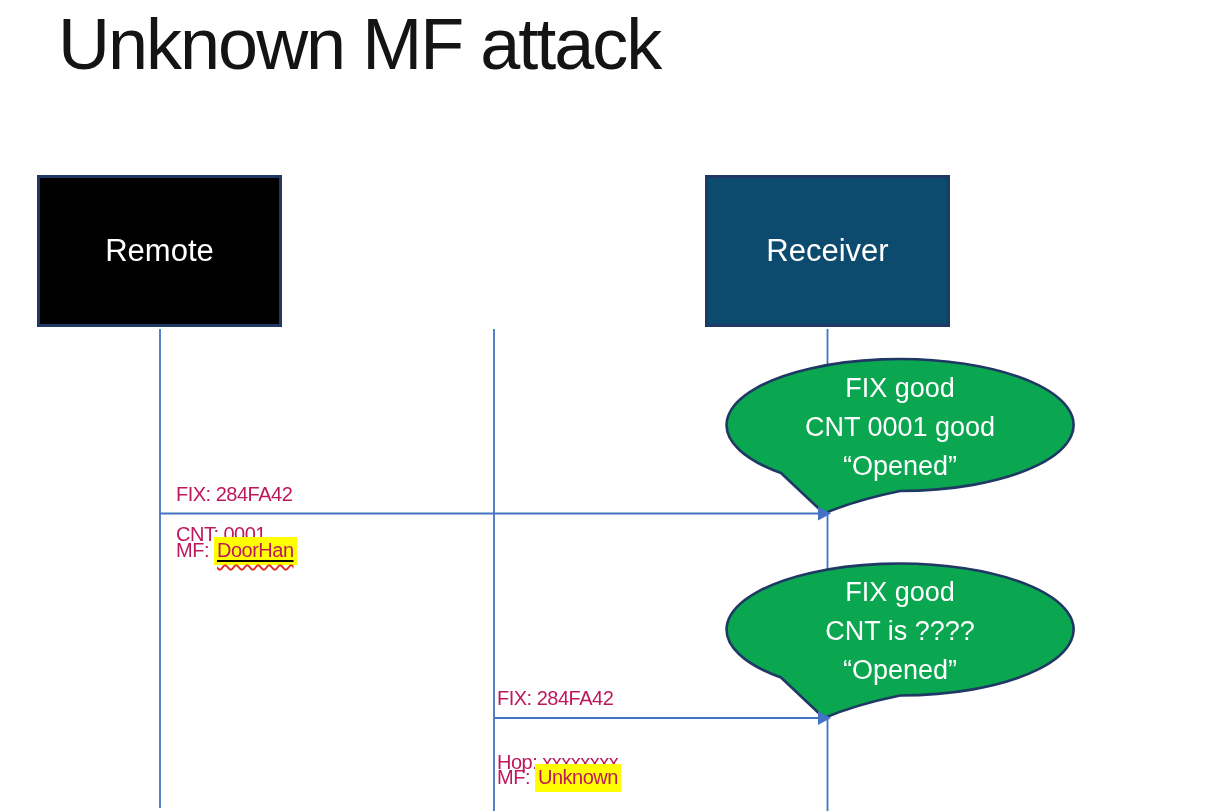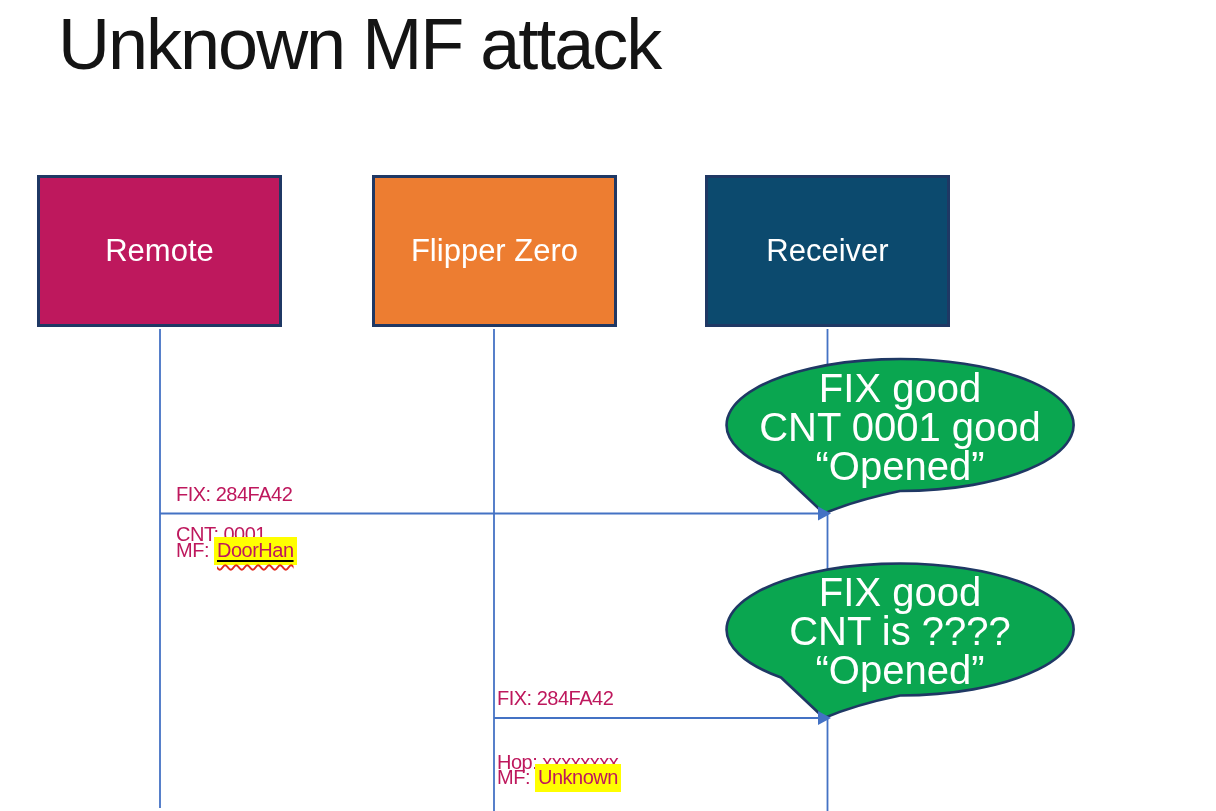--- a/index.html
+++ b/index.html
@@ -12,29 +12,29 @@
     position:absolute; left:58px; top:8px;
     font-size:72px; line-height:1; font-weight:200;
     letter-spacing:-2px; color:#141414; white-space:nowrap;
   }
   .actor {
     position:absolute; top:175px; width:245px; height:152px;
     border:3px solid #1F3864; box-sizing:border-box;
     display:flex; align-items:center; justify-content:center;
     color:#ffffff; font-size:31px; white-space:nowrap;
   }
-  .actor-remote   { left:37px;  background:#be185d; }
+  .actor-remote   { left:37px;  background:#000000; }
   .actor-flipper  { left:372px; background:#ED7D31; }
   .actor-receiver { left:705px; background:#0c4a6e; }
 
   .diagram-svg { position:absolute; left:0; top:0; }
 
   .bubble-text {
     position:absolute; width:346px; color:#ffffff;
-    font-size:40px; line-height:39px; text-align:center; white-space:nowrap;
+    font-size:27px; line-height:39px; text-align:center; white-space:nowrap;
   }
   .bubble-text-1 { left:727px; top:369px; }
   .bubble-text-2 { left:727px; top:573px; }
 
   .msg-line {
     position:absolute; font-size:20px; line-height:36px;
     color:#be185d; letter-spacing:-0.5px; white-space:nowrap;
   }
   .m1 { left:176px; }
   .m2 { left:497px; }
@@ -71,23 +71,20 @@
 
     <line x1="160" y1="513.5" x2="818" y2="513.5" stroke="#4472C4" stroke-width="1.8"></line>
     <polygon points="818,506.5 831,513.5 818,520.5" fill="#4472C4"></polygon>
     <line x1="494" y1="718" x2="818" y2="718" stroke="#4472C4" stroke-width="1.8"></line>
     <polygon points="818,711 831,718 818,725" fill="#4472C4"></polygon>
   </svg>
 
   <div class="actor actor-remote">
     <span>Remote</span>
   </div>
-  <div class="actor actor-flipper">
-    <span>Flipper Zero</span>
-  </div>
   <div class="actor actor-receiver">
     <span>Receiver</span>
   </div>
 
   <div class="bubble-text bubble-text-1">
     <div>FIX good</div>
     <div>CNT 0001 good</div>
     <div>“Opened”</div>
   </div>
   <div class="bubble-text bubble-text-2">

